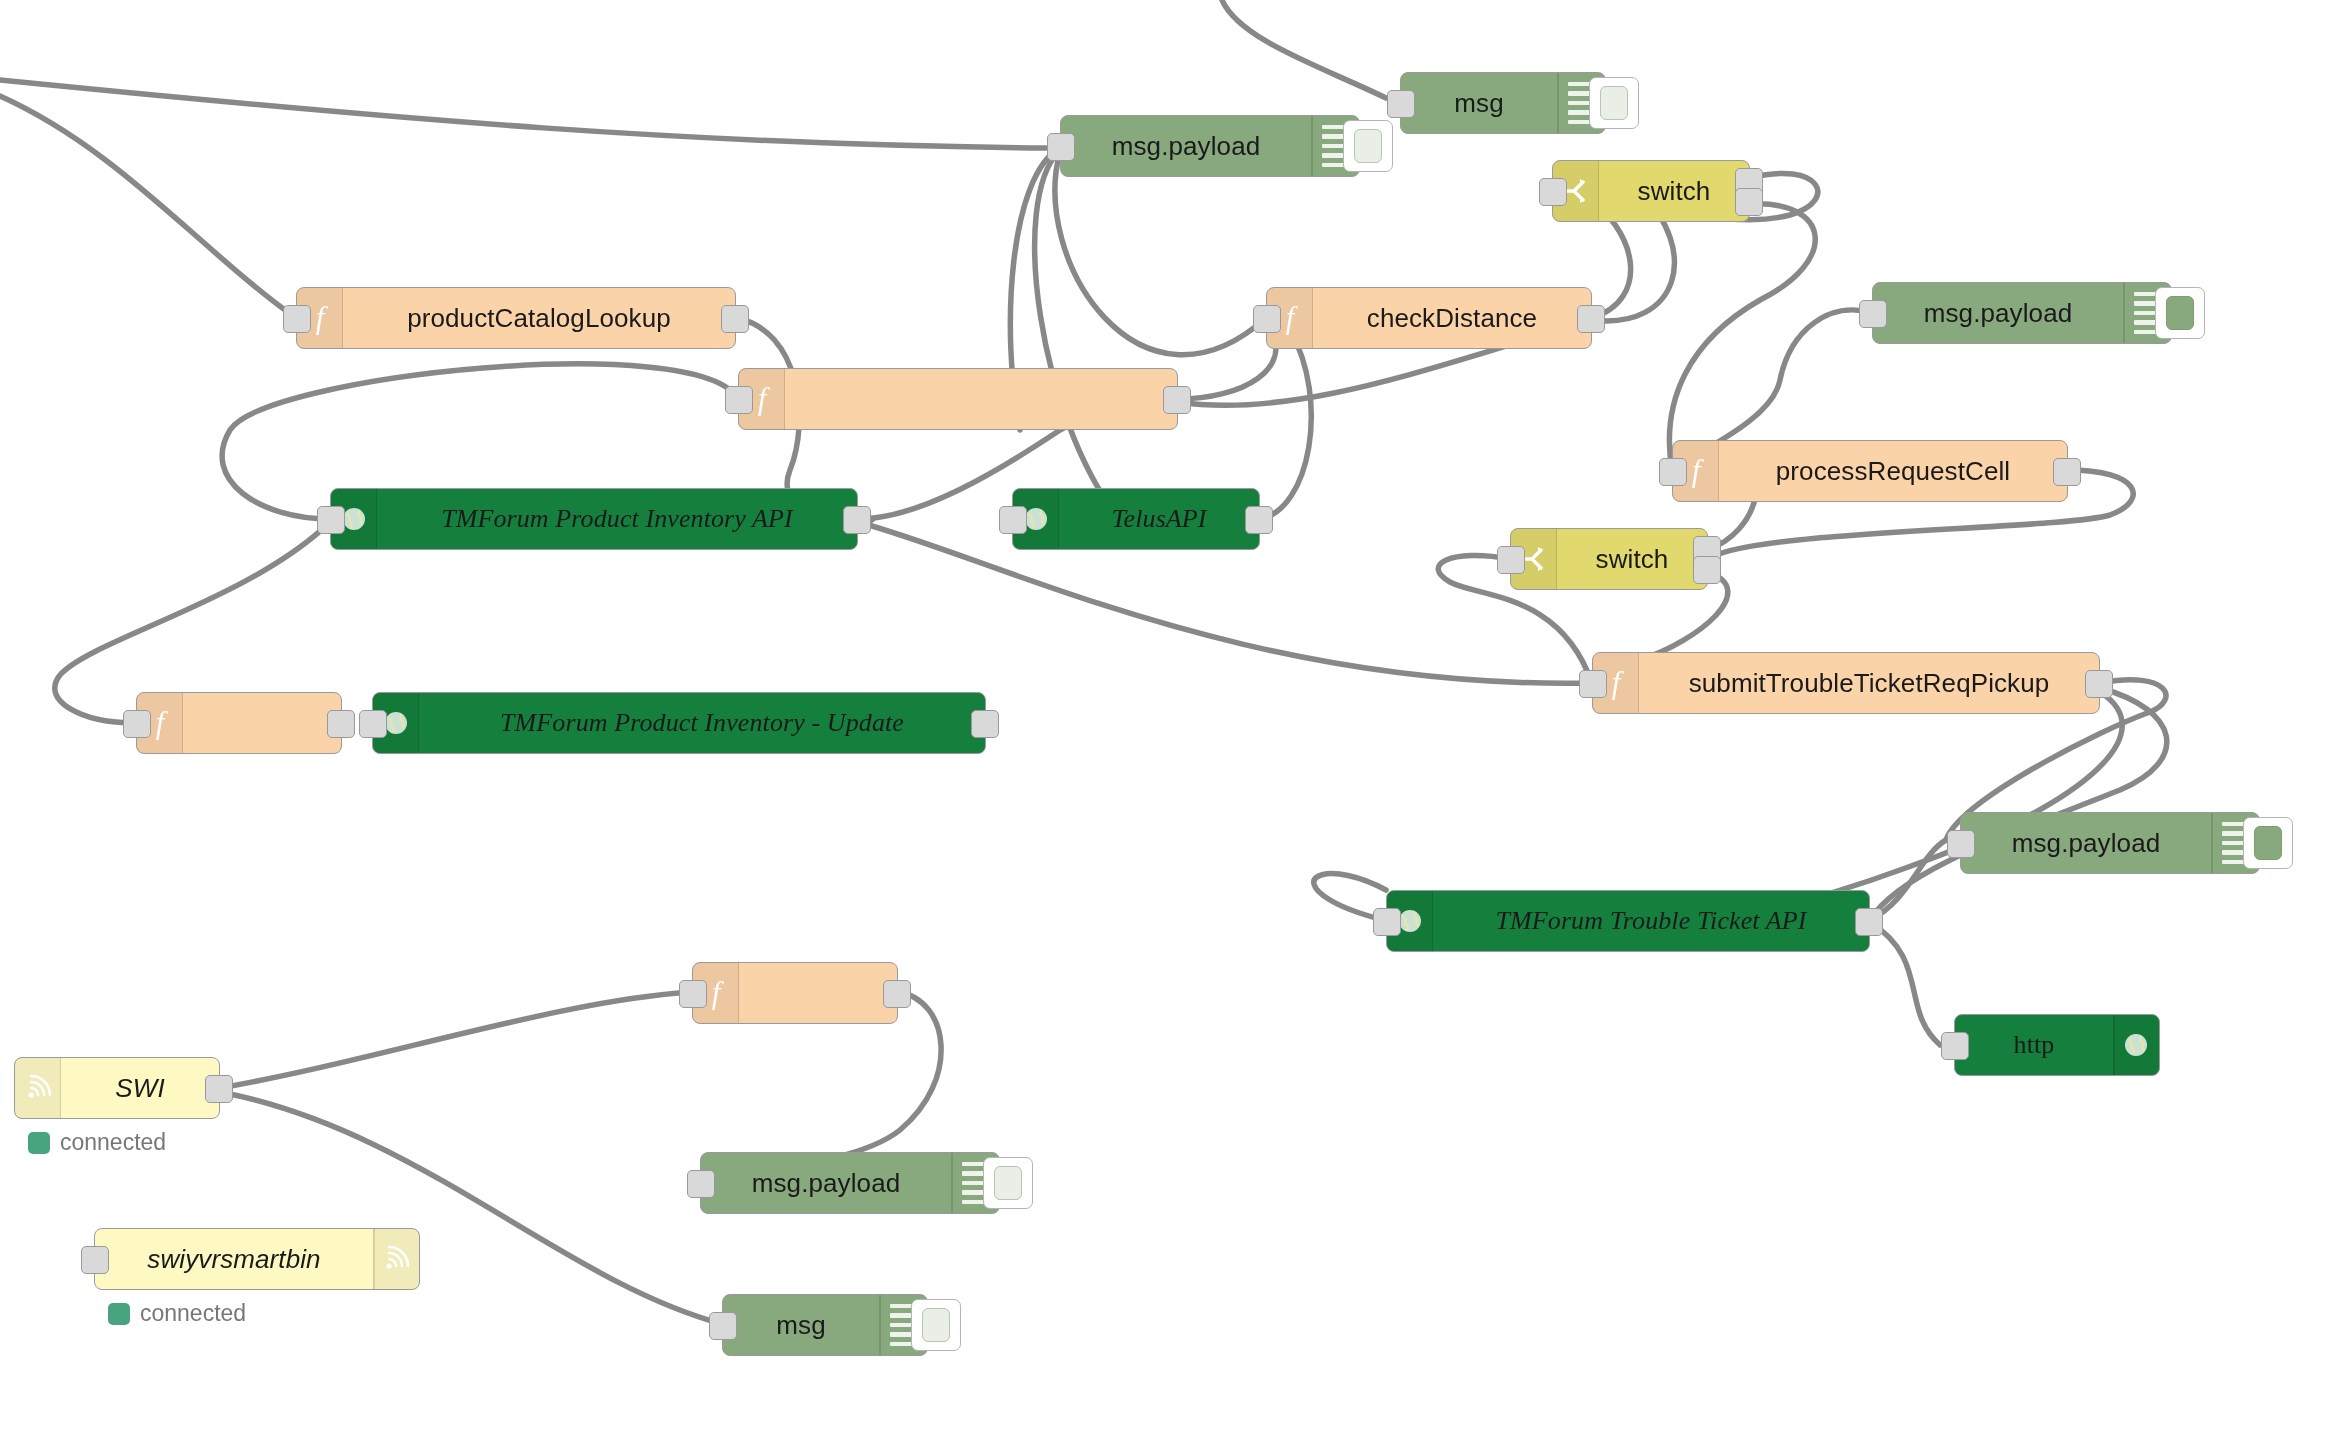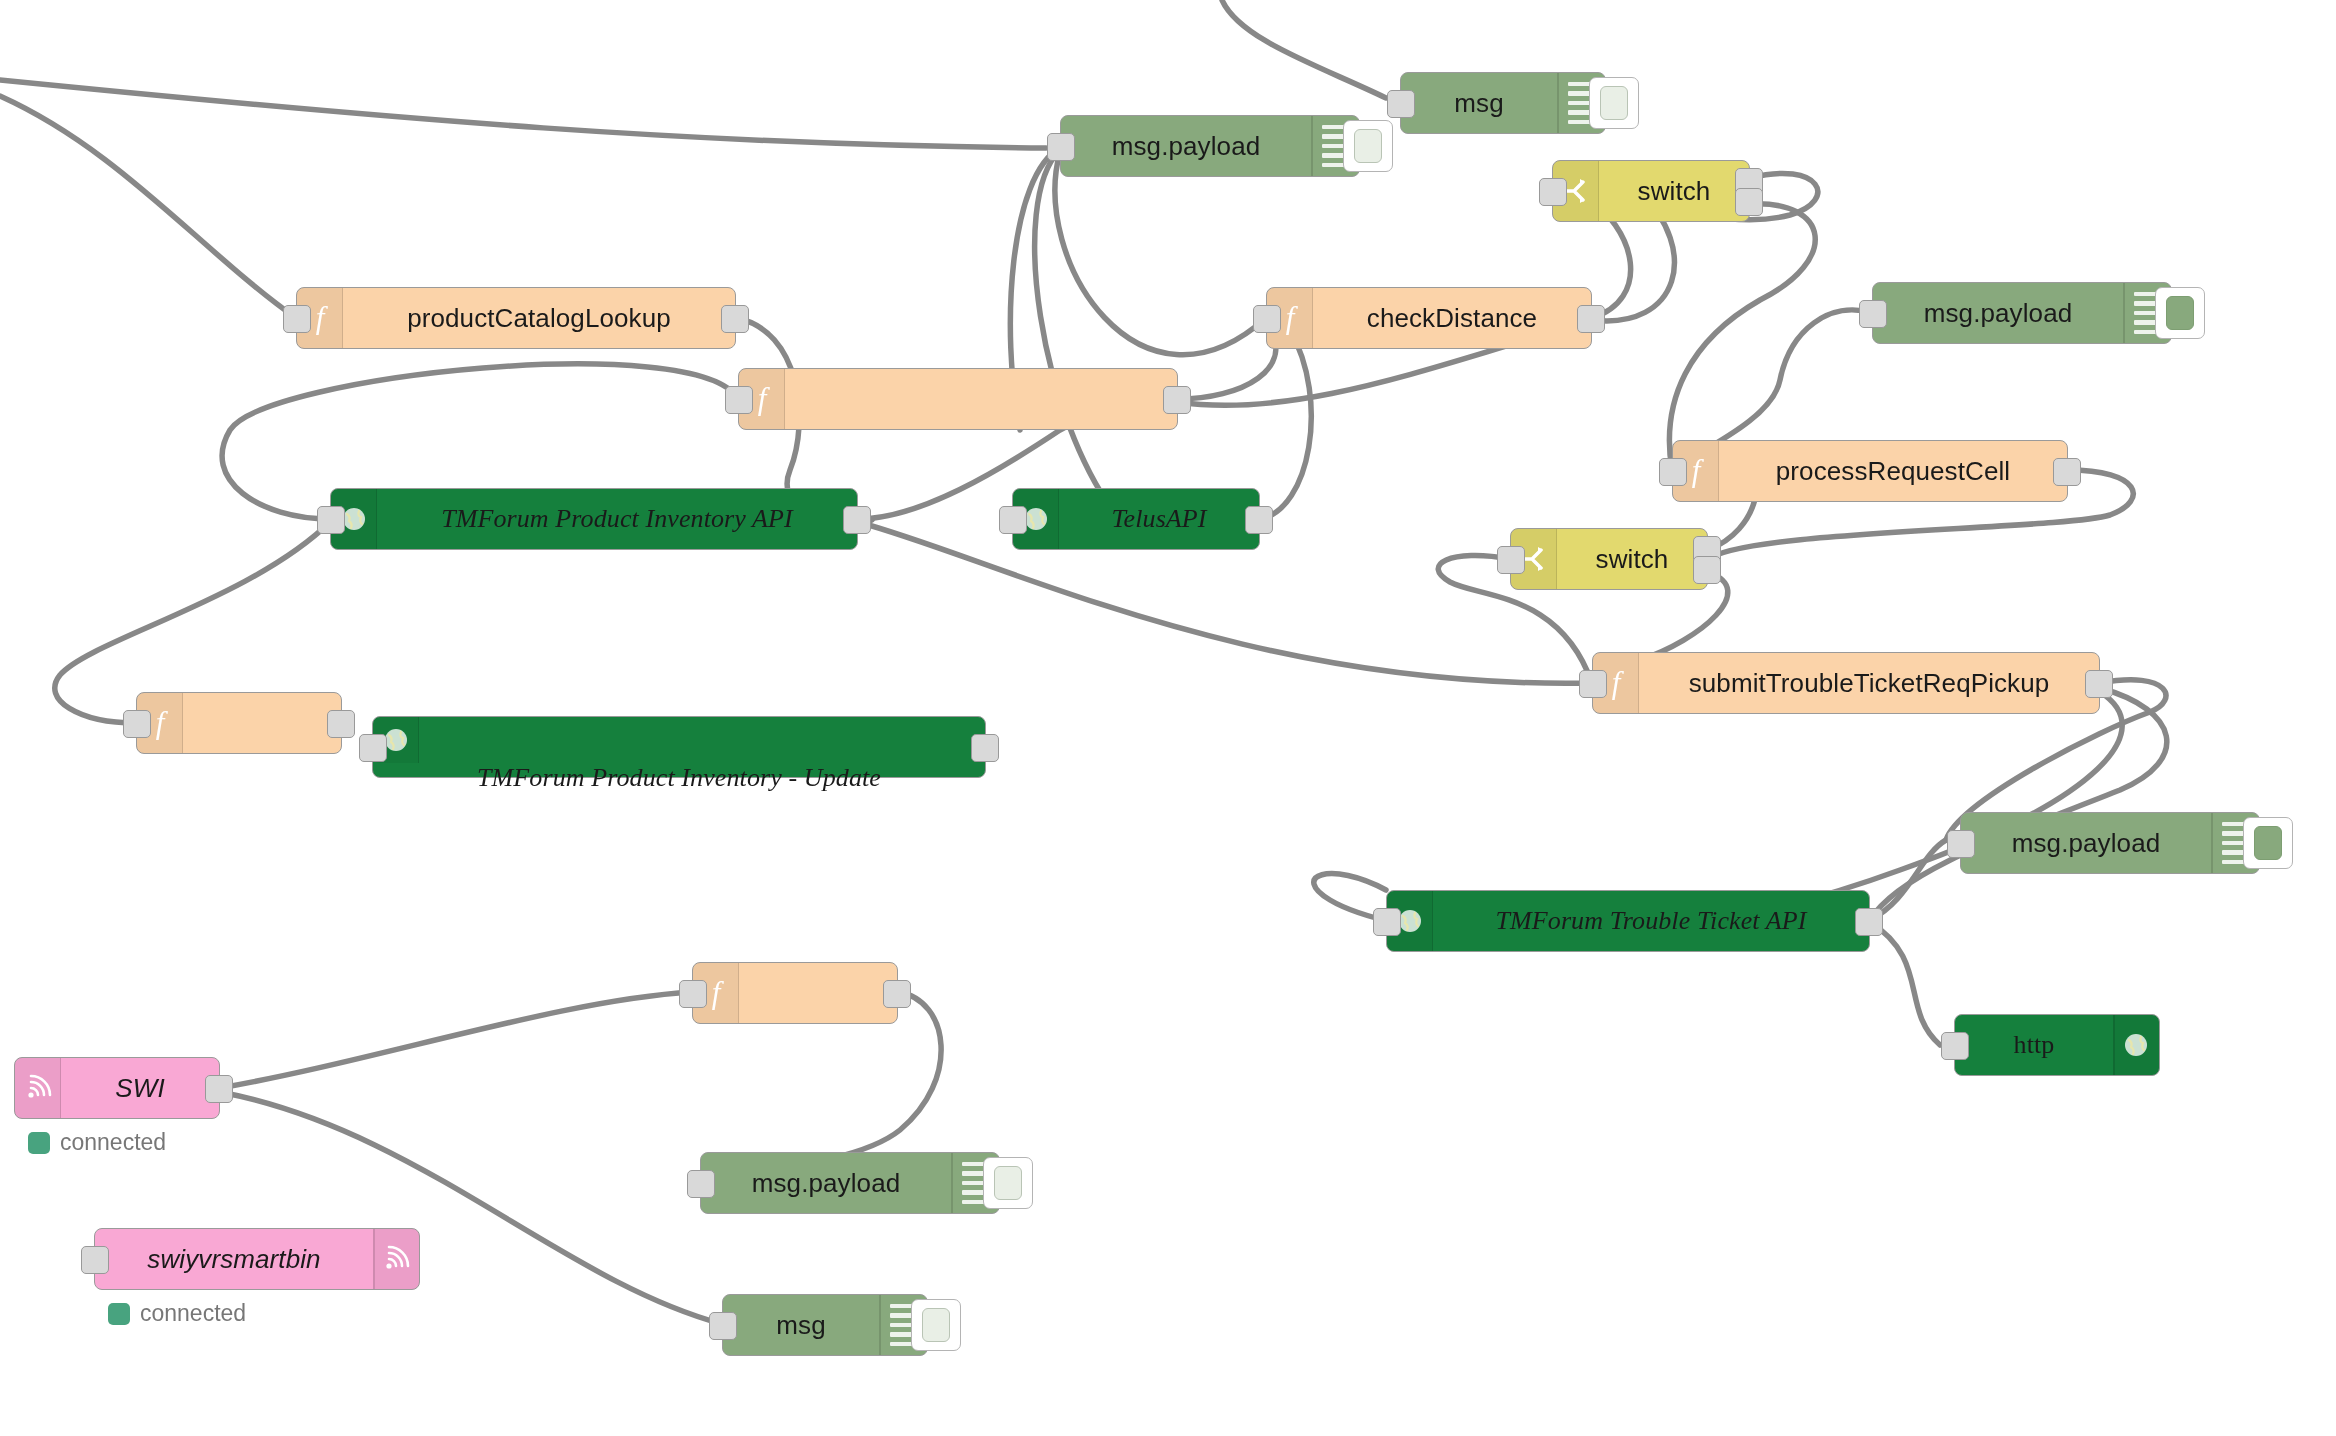--- a/index.html
+++ b/index.html
@@ -73,21 +73,21 @@
     white-space: nowrap;
     letter-spacing: 0.1px;
   }
   .node .label.italic { font-style: italic; }
 
   
   .n-function { background: #fbd3a9; }
   .n-debug    { background: #88a97d; }
   .n-switch   { background: #e2d96e; }
   .n-http     { background: #15803d; font-family: Liberation Serif, serif; }
-  .n-mqtt     { background: #f9a8d4; }
+  .n-mqtt     { background: #fef9c3; }
 
   
   .port {
     position: absolute;
     width: 28px; height: 28px;
     background: #d9d9d9;
     border: 1.8px solid #999999;
     border-radius: 5px;
     z-index: 7;
   }
@@ -347,21 +347,21 @@
       <div class="node n-function" style="left: 136px; top: 692px; width: 206px; height: 62px;">
         <div class="icon-cell">
           <svg class="glyph" width="30" height="34" viewBox="0 0 30 34">
             <text x="15" y="27" text-anchor="middle" font-family="&quot;Liberation Serif&quot;, serif" font-style="italic" font-size="31" fill="#ffffff">f</text>
           </svg>
         </div>
         <div class="label"></div>
         <div class="port in" style="top: 17px;"></div>
         <div class="port out" style="top: 17px;"></div>
       </div>
-      <div class="node n-http" style="left: 372px; top: 716px; width: 614px; height: 62px; flex-direction: column;">
+      <div class="node n-http" style="left: 372px; top: 692px; width: 614px; height: 62px;">
         <div class="icon-cell">
           <svg class="glyph" width="30" height="34" viewBox="0 0 30 34">
             <circle cx="15" cy="17" r="11" fill="#ffffff" fill-opacity="0.78"></circle>
             <path d="M8 12 Q12 15 10 19 Q14 22 12 26 M20 9 Q18 14 22 15 Q20 20 23 22" stroke="#e7e6ad" stroke-width="2.2" fill="none" stroke-linecap="round"></path>
           </svg>
         </div>
         <div class="label italic">TMForum Product Inventory - Update</div>
         <div class="port in" style="top: 17px;"></div>
         <div class="port out" style="top: 17px;"></div>
       </div>

